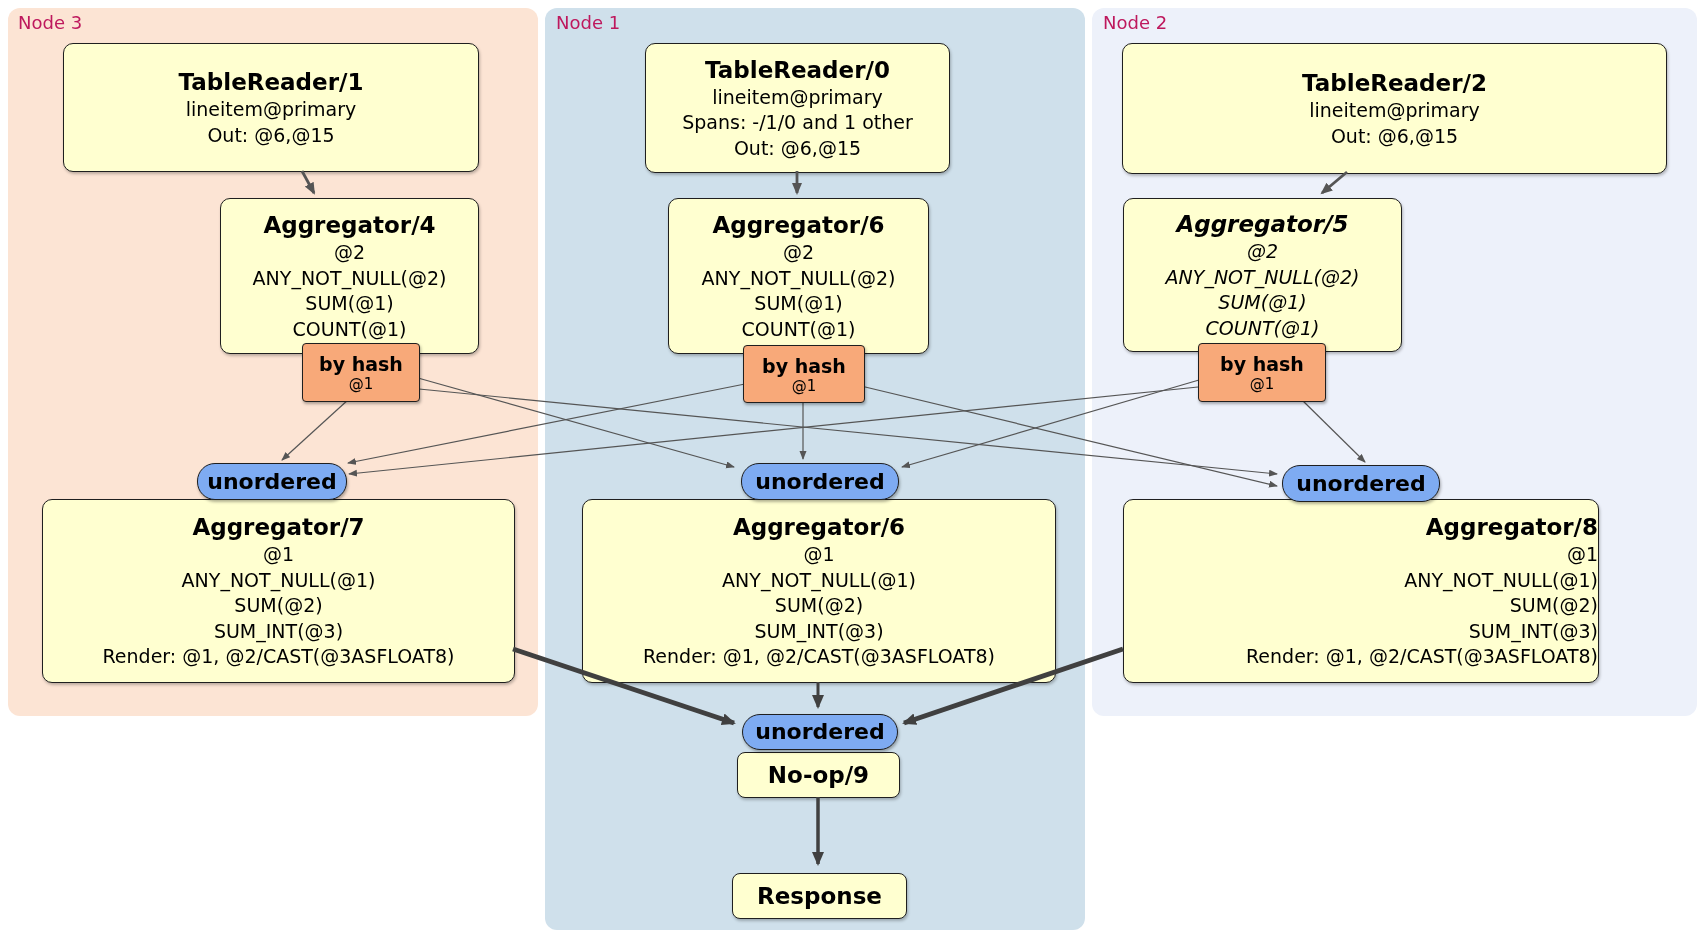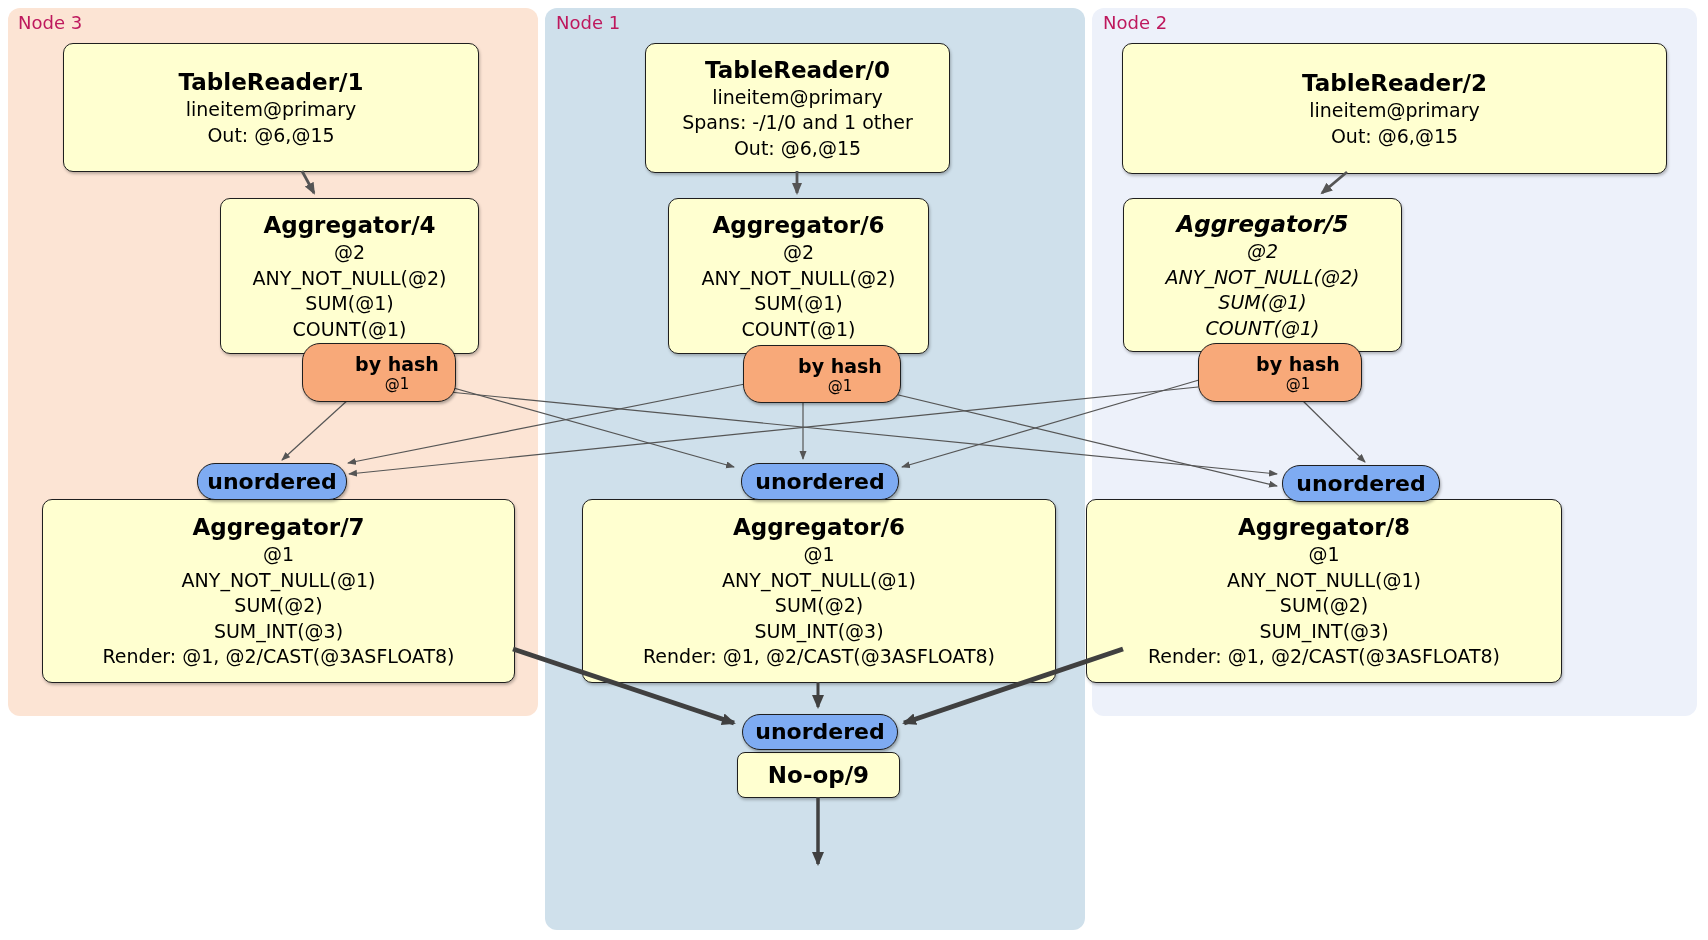--- a/index.html
+++ b/index.html
@@ -15,21 +15,21 @@
     display:flex;flex-direction:column;justify-content:center;align-items:center;
     z-index:2;box-shadow:1px 2px 3px rgba(0,0,0,0.25);text-align:center;
   }
   .bt{font-weight:bold;font-size:23px;line-height:30px;white-space:nowrap;}
   .bl{font-size:19px;line-height:25.5px;white-space:nowrap;}
   .pill{
     position:absolute;border:1.6px solid var(--box-border,#1f1f1f);
     display:flex;flex-direction:column;justify-content:center;align-items:center;
     z-index:4;box-shadow:1px 2px 3px rgba(0,0,0,0.3);text-align:center;
   }
-  .pill-hash{background:var(--hash-router-fill,#f8a979);border-radius:18px;padding-left:36px;}
+  .pill-hash{background:var(--hash-router-fill,#f8a979);border-radius:4px;}
   .pill-sync{background:var(--sync-fill,#7eabf2);border-radius:18px;}
   .ph-label{font-weight:bold;font-size:19px;line-height:24px;}
   .ph-key{font-size:15px;line-height:17px;}
   .ps-label{font-weight:bold;font-size:22px;line-height:20px;}
   #edges{position:absolute;left:0;top:0;z-index:3;pointer-events:none;}
   .e-thin{stroke:var(--edge-color,#555);stroke-width:1.2;fill:none;}
   .e-mid{stroke:var(--edge-color,#555);stroke-width:2.8;fill:none;}
   .e-thick{stroke:var(--edge-thick-color,#404040);stroke-width:5;fill:none;}
   .e-med2{stroke:var(--edge-thick-color,#404040);stroke-width:3;fill:none;}
   .e-med3{stroke:var(--edge-thick-color,#404040);stroke-width:3.5;fill:none;}
@@ -154,29 +154,32 @@
     <div class="bl">Render: @1, @2/CAST(@3ASFLOAT8)</div>
   </div>
   <div class="box" style="left:582px;top:499px;width:472px;height:182px;">
     <div class="bt">Aggregator/6</div>
     <div class="bl">@1</div>
     <div class="bl">ANY_NOT_NULL(@1)</div>
     <div class="bl">SUM(@2)</div>
     <div class="bl">SUM_INT(@3)</div>
     <div class="bl">Render: @1, @2/CAST(@3ASFLOAT8)</div>
   </div>
-  <div class="box" style="left:1086px;top:499px;width:474px;height:182px;">
+  <div class="box" style="left:1123px;top:499px;width:474px;height:182px;align-items:flex-end;">
     <div class="bt">Aggregator/8</div>
     <div class="bl">@1</div>
     <div class="bl">ANY_NOT_NULL(@1)</div>
     <div class="bl">SUM(@2)</div>
     <div class="bl">SUM_INT(@3)</div>
     <div class="bl">Render: @1, @2/CAST(@3ASFLOAT8)</div>
   </div>
 
   <div class="pill pill-sync" style="left:742px;top:714px;width:154px;height:34px;">
     <div class="ps-label">unordered</div>
   </div>
   <div class="box" style="left:737px;top:752px;width:161px;height:44px;border-radius:8px;">
     <div class="bt">No-op/9</div>
   </div>
+  <div class="box" style="left:732px;top:873px;width:173px;height:44px;border-radius:8px;">
+    <div class="bt">Response</div>
+  </div>
 
 </div>
 
 </body></html>

